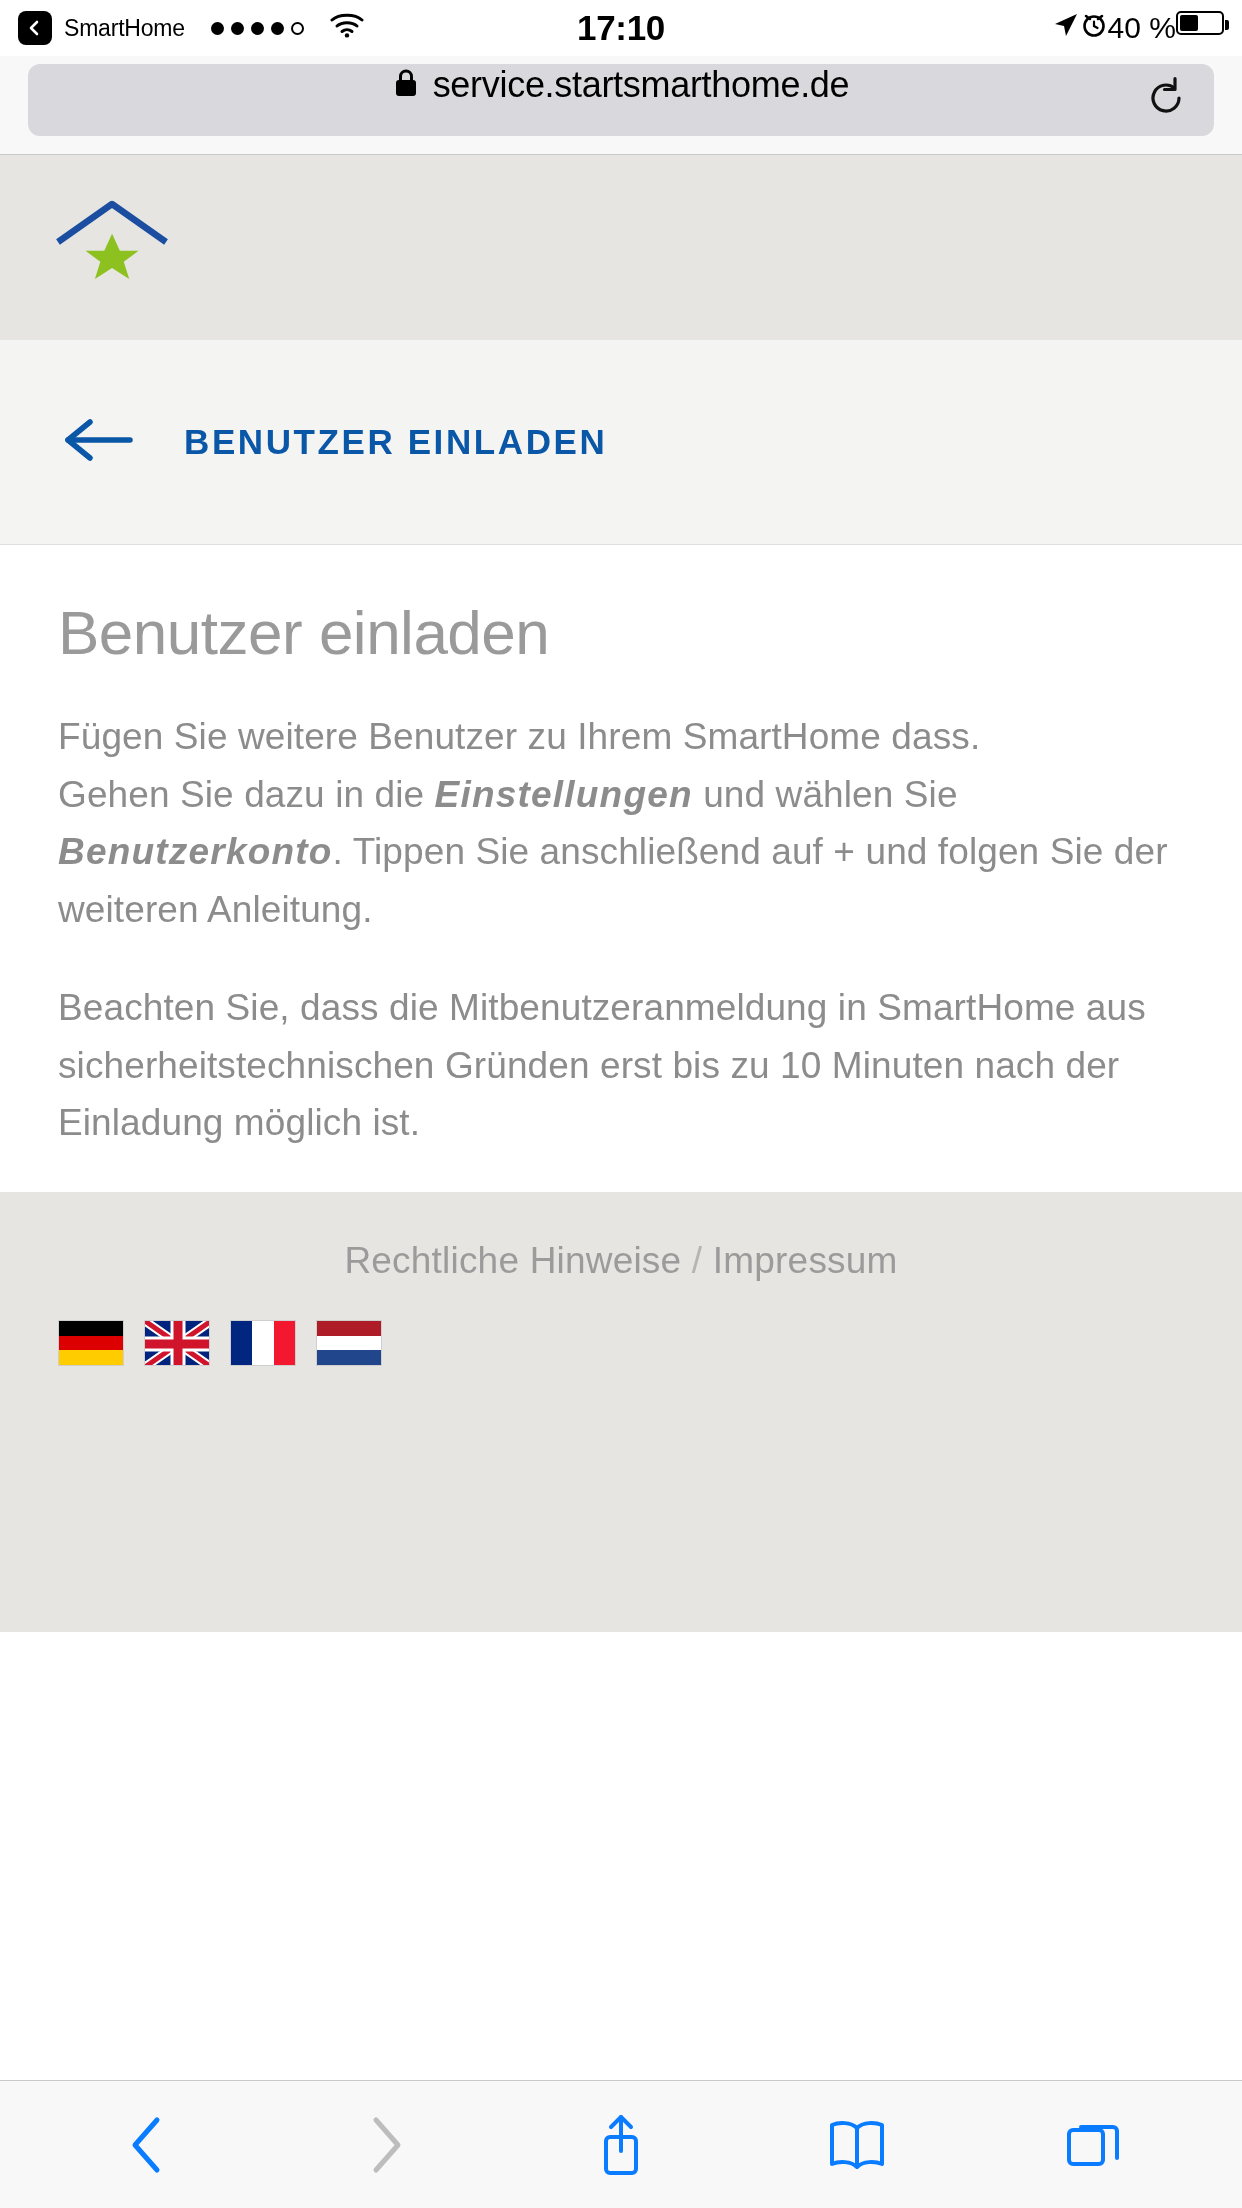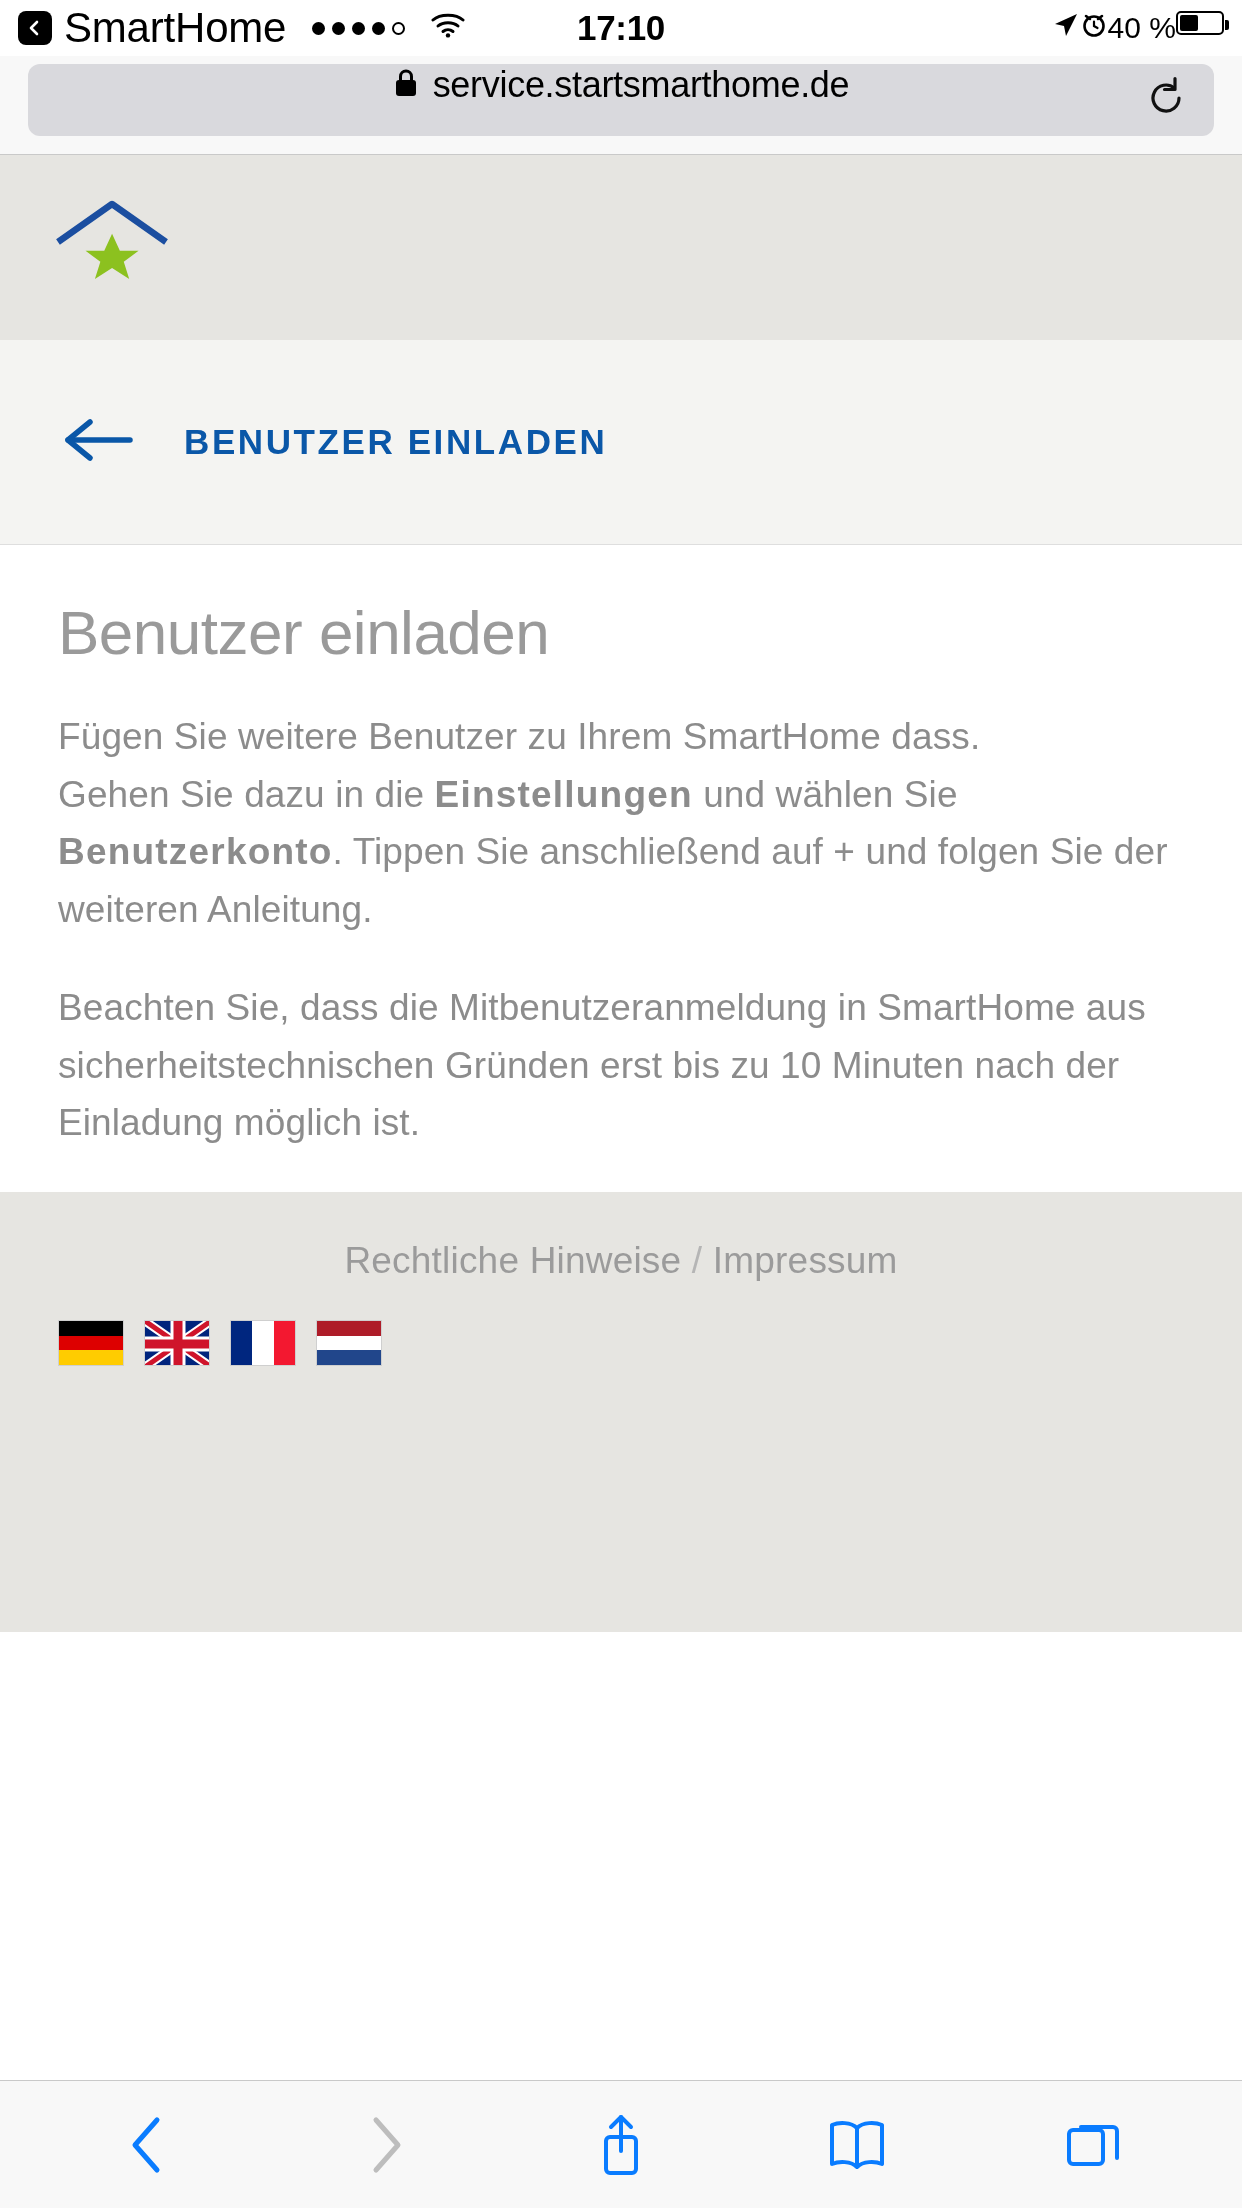--- a/index.html
+++ b/index.html
@@ -24,21 +24,21 @@
     position: relative;
   }
   .sb-left { display: flex; align-items: center; gap: 12px; }
   .back-chip {
     width: 34px; height: 34px;
     background: #000;
     border-radius: 8px;
     display: flex; align-items: center; justify-content: center;
   }
   .back-chip svg { display:block; }
-  .sb-app { font-size: 42px; font-weight: 400; letter-spacing: -0.2px; }
+  .sb-app { font-size: 23px; font-weight: 400; letter-spacing: -0.2px; }
   .dots { display: flex; align-items: center; gap: 7px; margin-left: 14px; }
   .dot { width: 13px; height: 13px; border-radius: 50%; background: #000; }
   .dot.hollow { background: transparent; border: 2px solid #000; }
   .wifi { margin-left: 14px; }
   .sb-time {
     position: absolute;
     left: 0; right: 0;
     text-align: center;
     font-size: 35px;
     font-weight: 600;
@@ -142,21 +142,21 @@
     letter-spacing: -0.5px;
     margin-bottom: 40px;
   }
   .para {
     color: #8c8c8c;
     font-size: 37px;
     line-height: 1.56;
     letter-spacing: 0.1px;
   }
   .para + .para { margin-top: 40px; }
-  .para b { font-weight: 700; color: #8c8c8c; letter-spacing: 1.2px; }
+  .para b { font-weight: 700; color: #8c8c8c; letter-spacing: 1.2px; font-style: italic; }
 
   .footer {
     margin-top: 40px;
     background: #e6e5e1;
     min-height: 440px;
     padding: 48px 58px 0 58px;
   }
   .legal {
     color: #9b9b9b;
     font-size: 37px;

